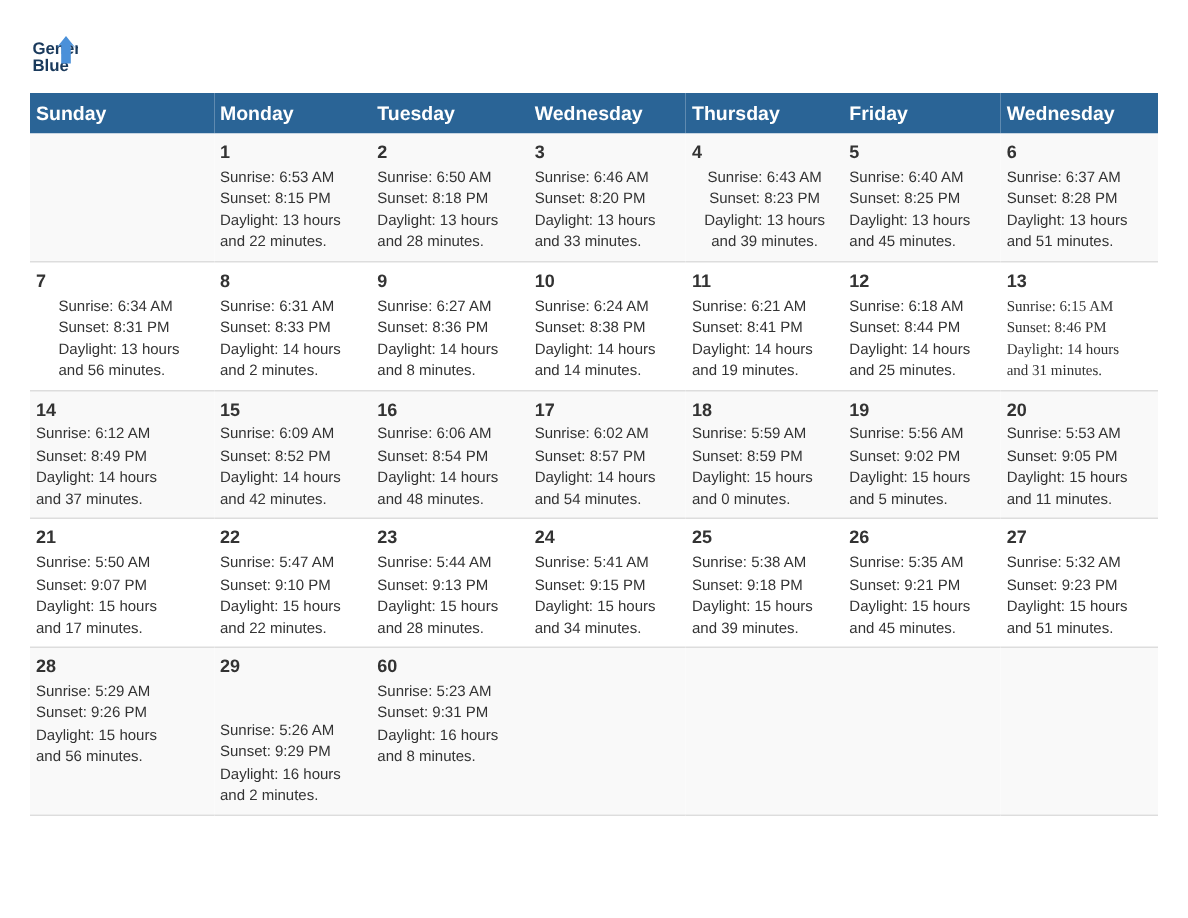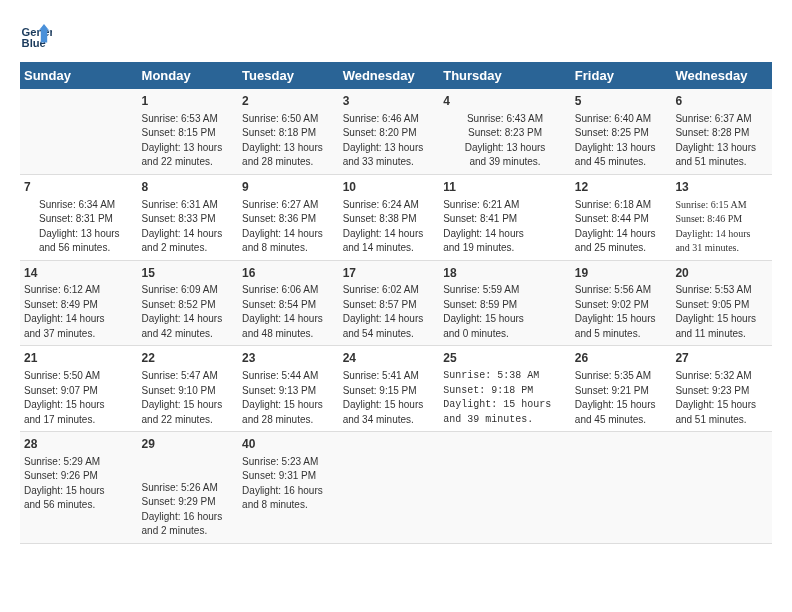--- a/index.html
+++ b/index.html
@@ -285,21 +285,21 @@
         </td>
         <td>
           <span class="day-num">24</span>
           <div class="cell-content" style="white-space: pre-line;">Sunrise: 5:41 AM
 Sunset: 9:15 PM
 Daylight: 15 hours
 and 34 minutes.</div>
         </td>
         <td>
           <span class="day-num">25</span>
-          <div class="cell-content" style="white-space: pre-line; font-family: Liberation Mono, monospace;">Sunrise: 5:38 AM
+          <div class="cell-content" style="white-space: pre-line;">Sunrise: 5:38 AM
 Sunset: 9:18 PM
 Daylight: 15 hours
 and 39 minutes.</div>
         </td>
         <td>
           <span class="day-num">26</span>
           <div class="cell-content" style="white-space: pre-line;">Sunrise: 5:35 AM
 Sunset: 9:21 PM
 Daylight: 15 hours
 and 45 minutes.</div>
@@ -321,21 +321,21 @@
 and 56 minutes.</div>
         </td>
         <td>
           <span class="day-num">29</span>
           <div class="cell-content" style="white-space: pre-line; margin-top: 28px;">Sunrise: 5:26 AM
 Sunset: 9:29 PM
 Daylight: 16 hours
 and 2 minutes.</div>
         </td>
         <td>
-          <span class="day-num">40</span>
+          <span class="day-num">60</span>
           <div class="cell-content" style="white-space: pre-line;">Sunrise: 5:23 AM
 Sunset: 9:31 PM
 Daylight: 16 hours
 and 8 minutes.</div>
         </td>
         <td></td>
         <td></td>
         <td></td>
         <td></td>
       </tr>

